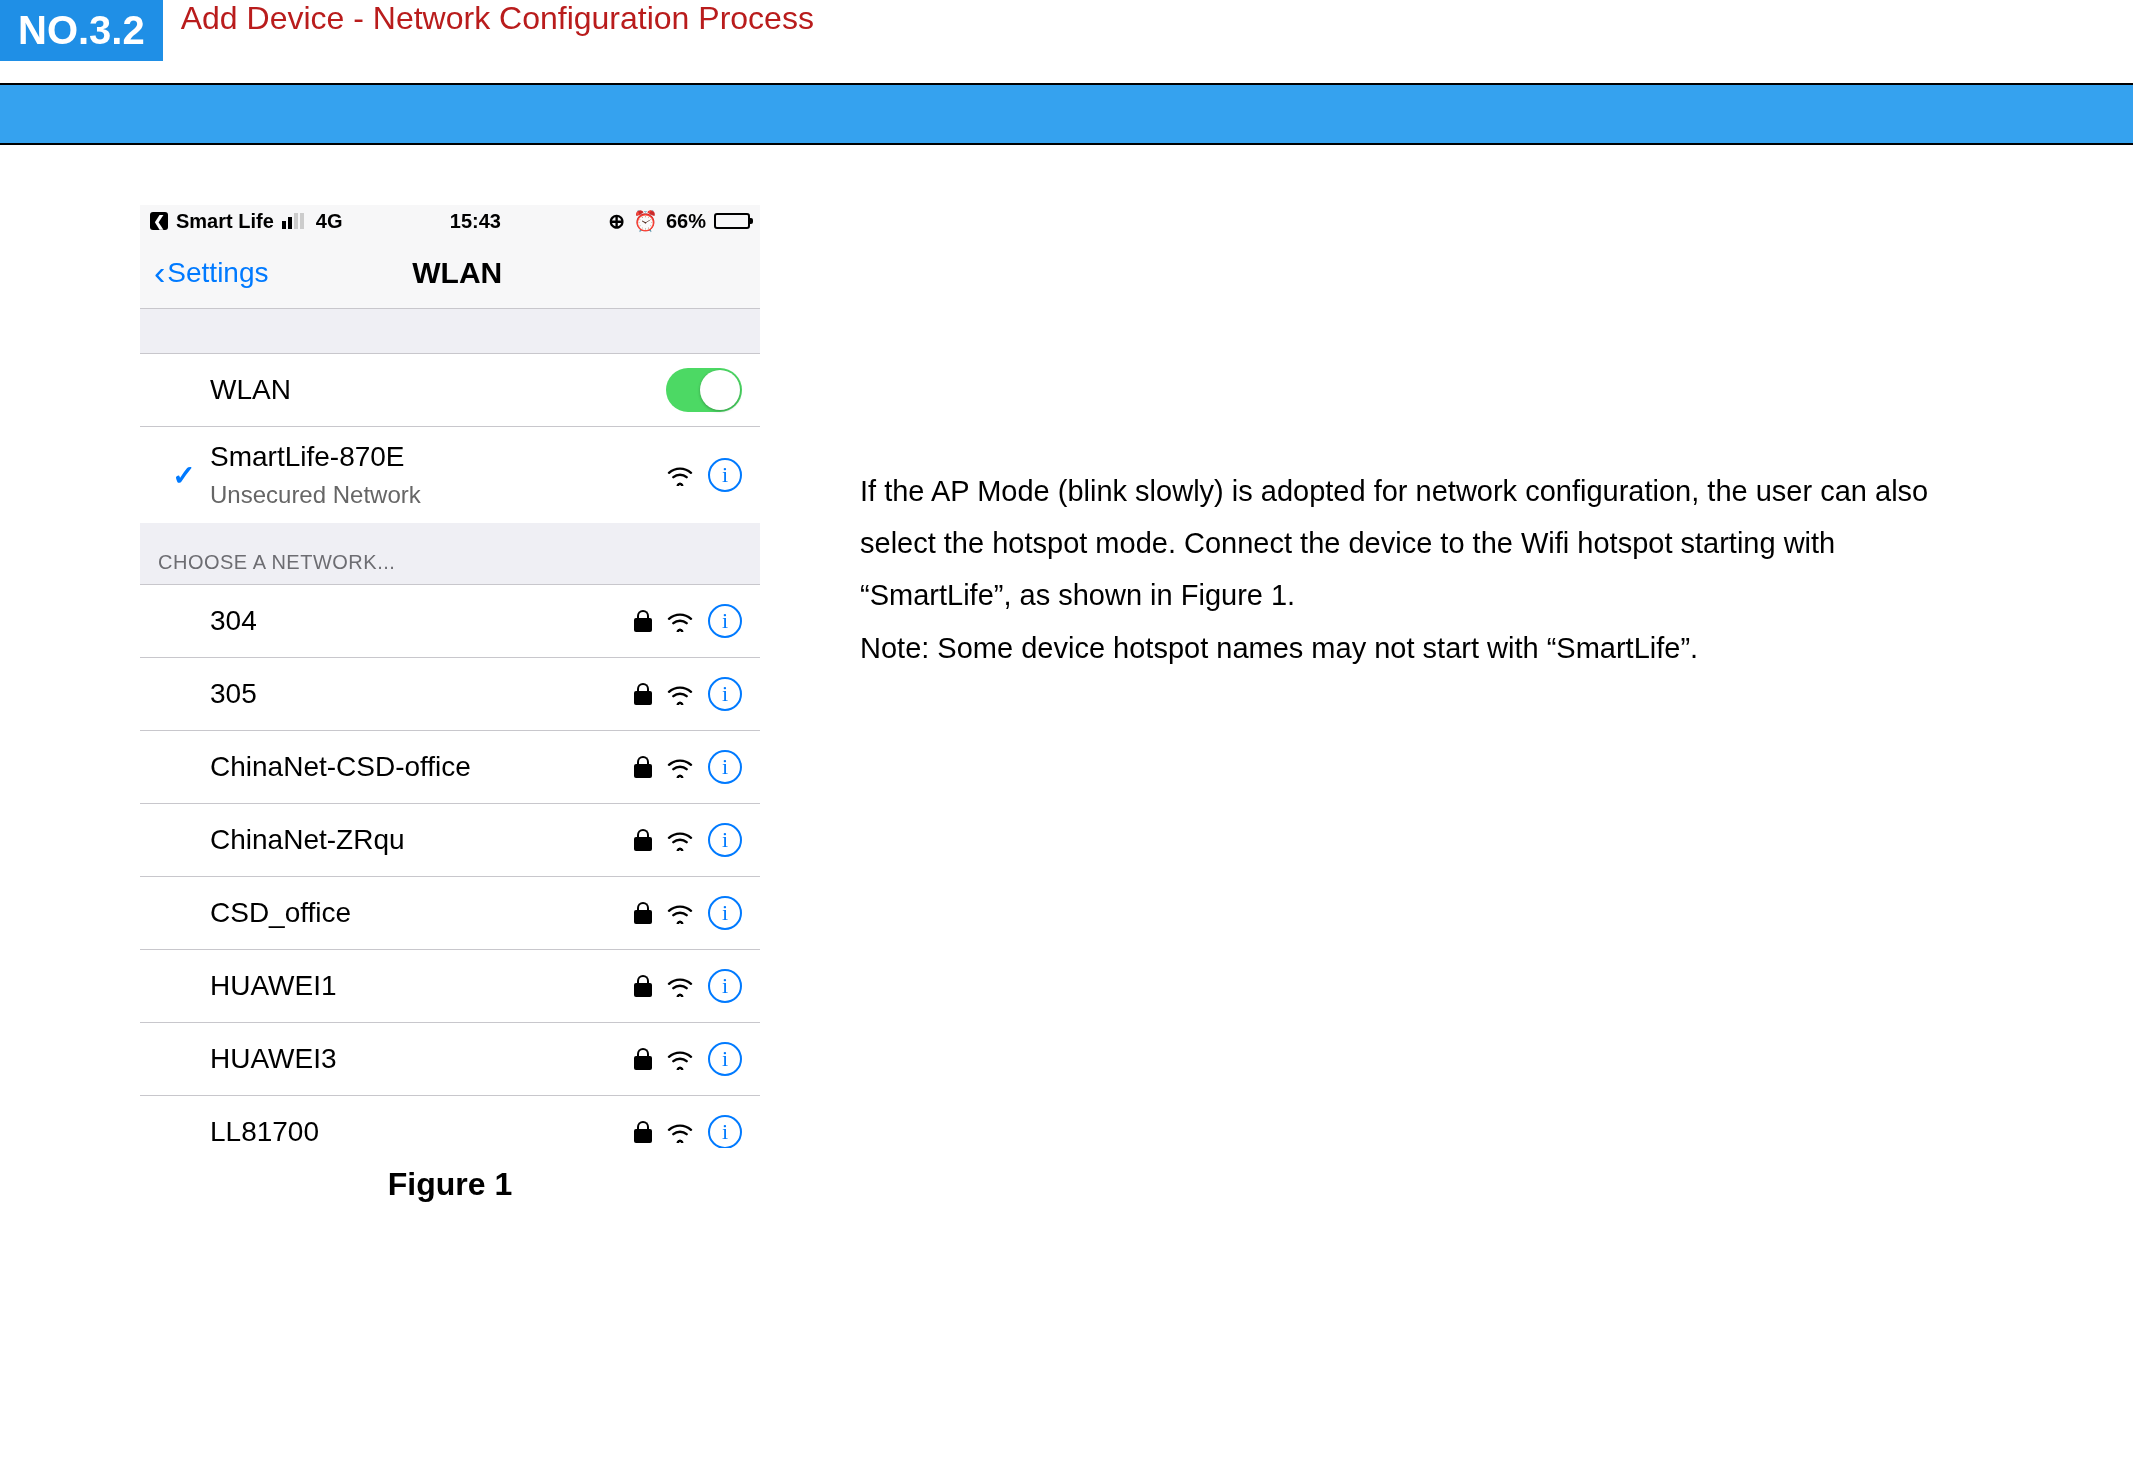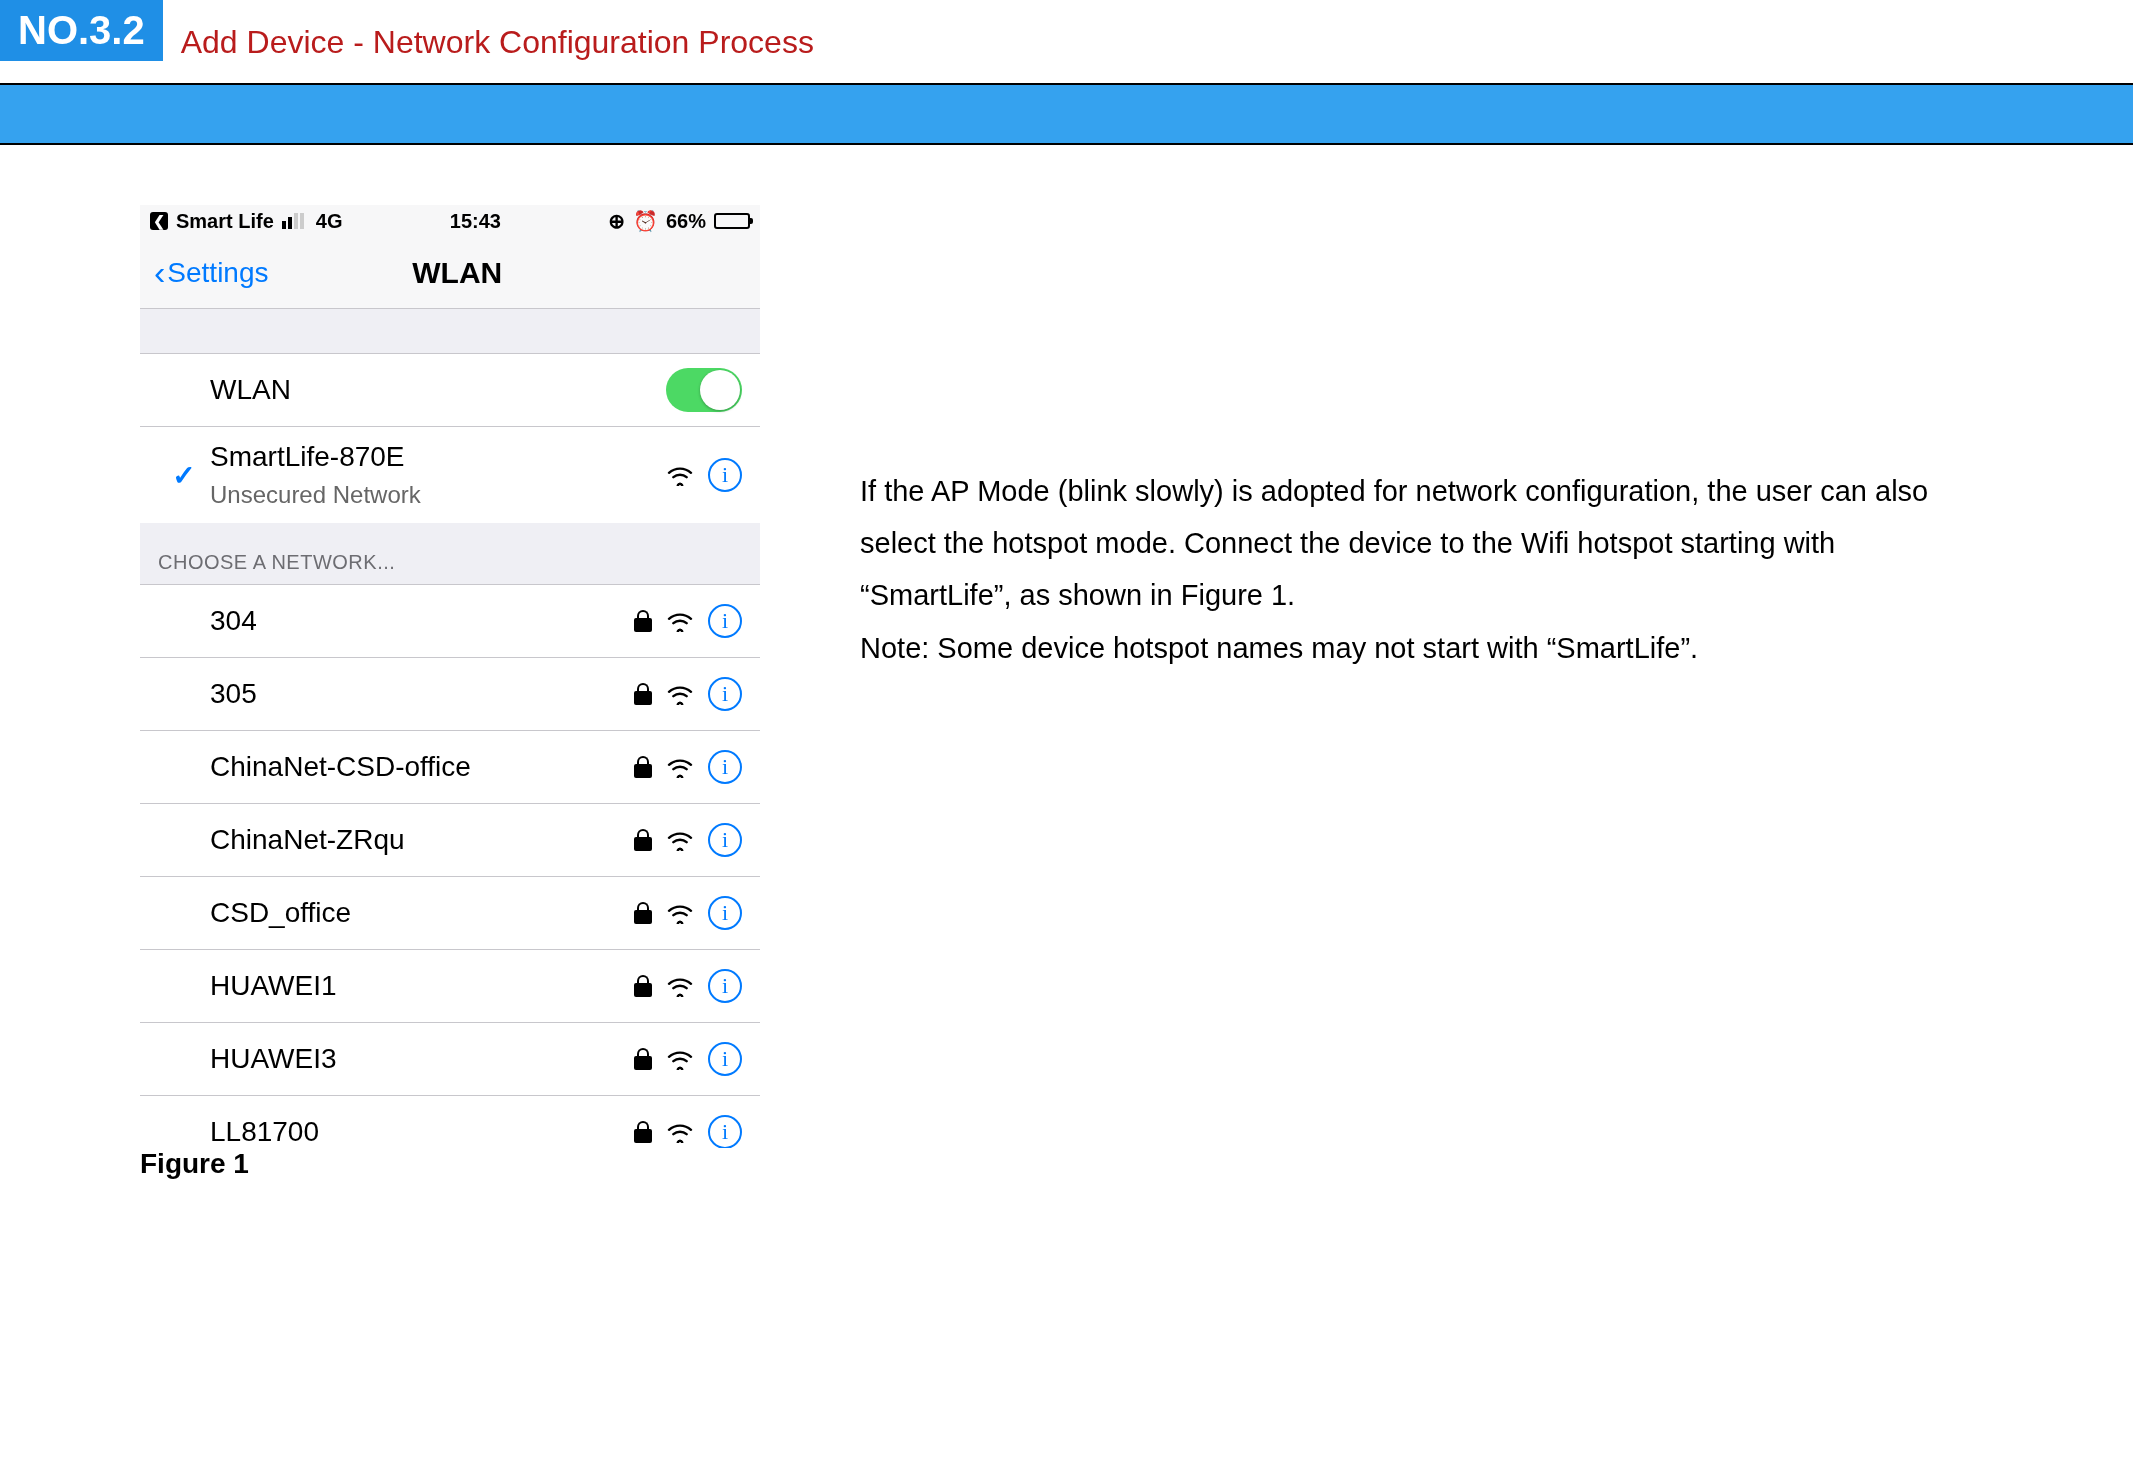--- a/index.html
+++ b/index.html
@@ -1,23 +1,23 @@
 <!DOCTYPE html>
 <html><head>
   <meta charset="utf-8">
   <style>
     * { margin: 0; padding: 0; box-sizing: border-box; }
     body { font-family: -apple-system, BlinkMacSystemFont, "Segoe UI", Arial, sans-serif; width: 2133px; height: 1478px; background: #fff; position: relative; }
-    .header { display: flex; align-items: flex-end; padding: 0 14px 12px 0; }
+    .header { display: flex; align-items: flex-start; padding: 0 14px 12px 0; }
     .badge { background: #1f8fe6; color: #fff; font-weight: 700; font-size: 40px; padding: 8px 18px; margin-right: 18px; }
     .title { font-weight: 400; font-size: 32px; color: #b91c1c; }
     .bluebar { height: 62px; background: #35a2ef; margin-top: 10px; border-top: 2px solid #000; border-bottom: 2px solid #000; }
     .content { display: flex; padding: 60px 100px 0 140px; gap: 100px; }
     .phone-wrap { width: 620px; }
-    .figcap { font-weight: 700; font-size: 28px; }
+    .figcap { text-align: center; font-weight: 700; font-size: 32px; margin-top: 18px; }
 
     
     .phone { width: 620px; background: #efeff4; font-family: -apple-system, "Helvetica Neue", Arial, sans-serif; }
     .statusbar { height: 32px; display: flex; align-items: center; justify-content: space-between; padding: 0 10px; font-size: 20px; font-weight: 600; background: #f7f7f8; color: #000; }
     .sb-left, .sb-right { display: flex; align-items: center; gap: 8px; }
     .sb-left .back-app-icon { background:#000; color:#fff; font-size:14px; width:18px; height:18px; display:flex; align-items:center; justify-content:center; border-radius:3px; }
     .sb-batt { width: 36px; height: 16px; border: 2px solid #000; border-radius: 3px; position: relative; }
     .sb-batt::after { content:""; position:absolute; right:-5px; top:3px; width:3px; height:6px; background:#000; border-radius:0 2px 2px 0; }
     .sb-batt .fill { background:#000; height:100%; width:66%; }
     .navbar { height: 72px; background: #f7f7f8; display: flex; align-items: center; padding: 0 14px; border-bottom: 1px solid #c8c7cc; }

